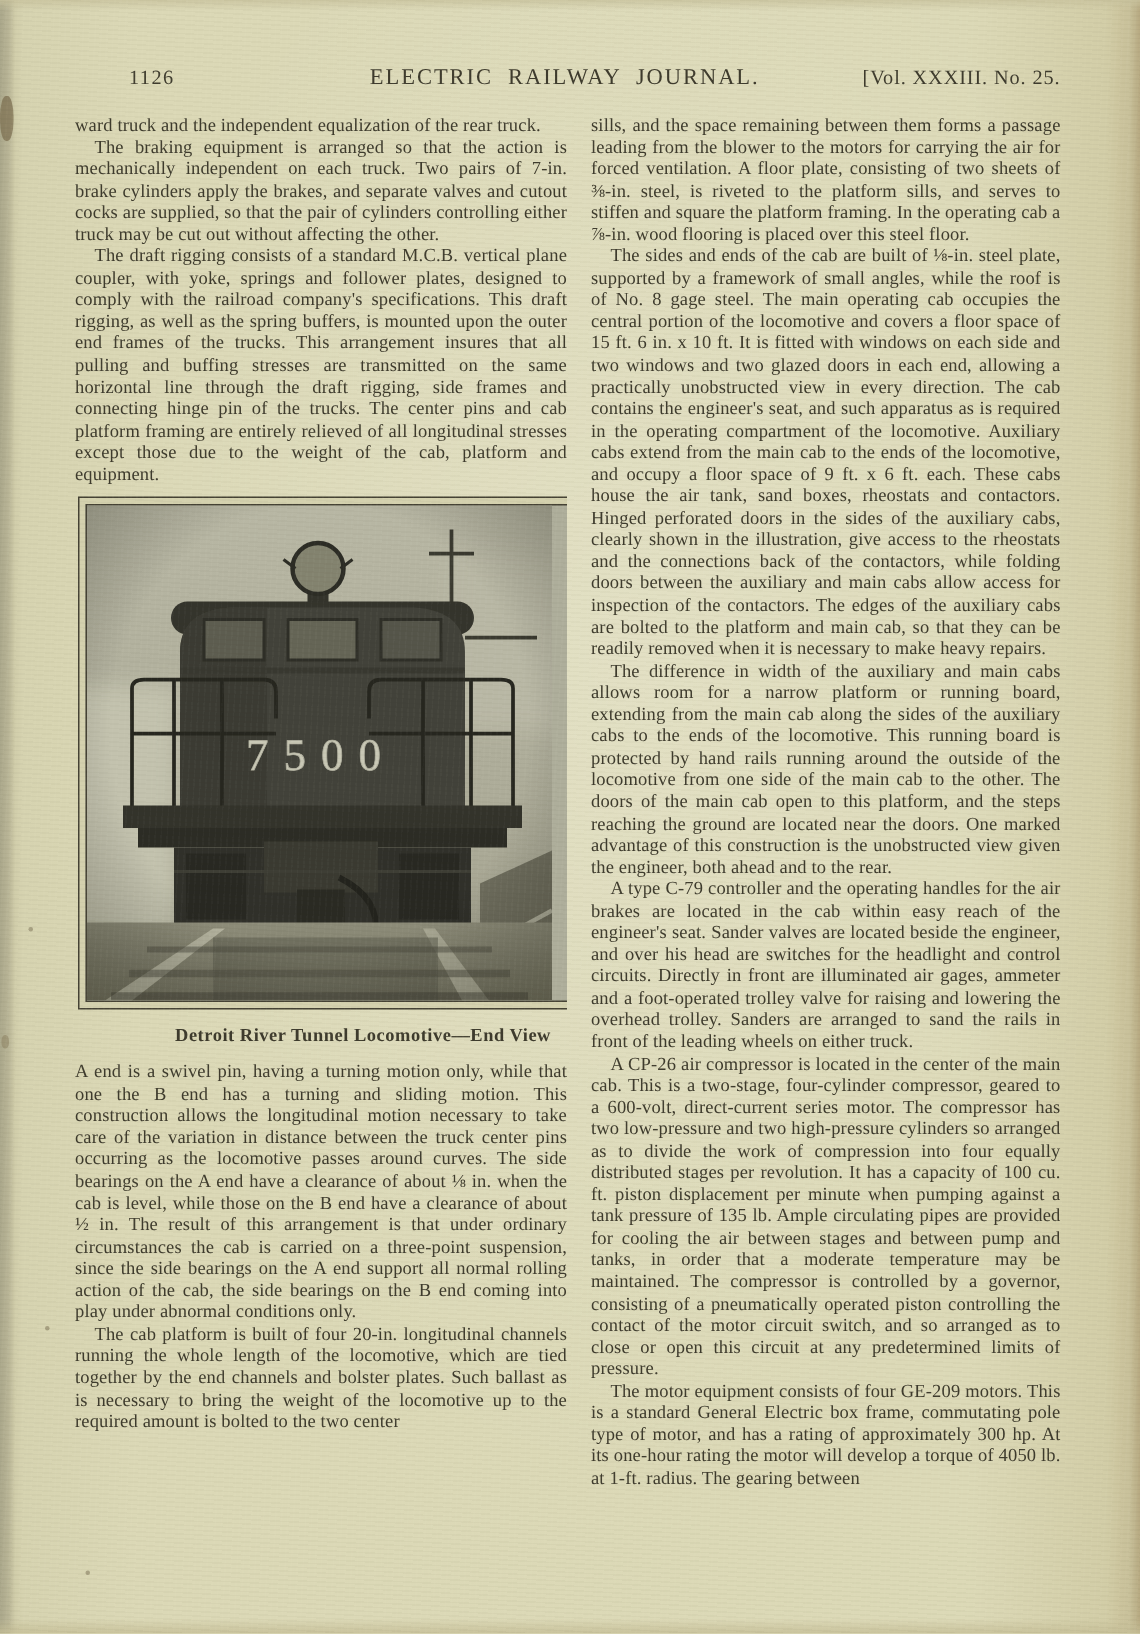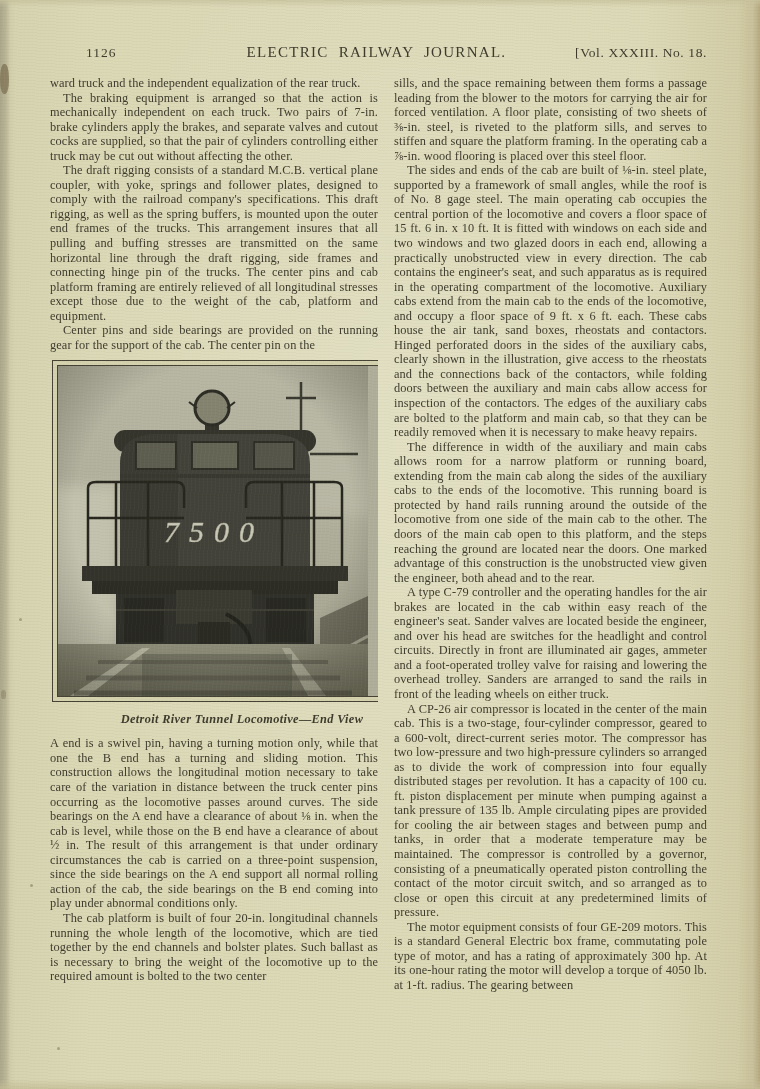--- a/index.html
+++ b/index.html
@@ -26,35 +26,35 @@
     background:linear-gradient(#c8c29d,rgba(200,194,157,0));opacity:.8;}
   .edge-bottom{position:absolute;left:0;bottom:0;width:100%;height:10px;
     background:linear-gradient(to top,#c4bd96,rgba(196,189,150,0));opacity:.8;}
   .blotch{position:absolute;border-radius:45%;}
   .blotch-a{left:0;top:64px;width:9px;height:30px;background:#7e7052;opacity:.75;}
   .blotch-b{left:1px;top:690px;width:5px;height:9px;background:#8a7d5e;opacity:.5;}
   .speck{position:absolute;width:3px;height:3px;border-radius:50%;background:#6d6248;opacity:.45;}
 
   header{
     position:absolute;left:62px;top:44px;width:645px;
-    display:flex;align-items:center;
+    display:flex;align-items:flex-start;
     font-size:13.5px;letter-spacing:.4px;
   }
   .page-num{width:130px;padding-left:24px;letter-spacing:1px;}
   .journal-title{flex:1;text-align:center;letter-spacing:1.3px;word-spacing:5px;font-variant:small-caps;font-size:15px;}
   .vol-info{width:170px;text-align:right;letter-spacing:.6px;}
 
   .col{position:absolute;top:76px;font-size:12.35px;line-height:14.55px;
     text-align:justify;letter-spacing:.1px;max-height:1002px;overflow:hidden;}
   .col-left{left:50px;width:328px;}
   .col-right{left:394px;width:313px;}
   .col p{margin:0;text-indent:13px;}
   .col p.noindent{text-indent:0;}
 
-  figure{margin:8px 0 9px 2px;width:380px;font-style:italic;}
+  figure{margin:8px 0 9px 2px;width:380px;}
   .photo-frame{border:1px solid #454234;padding:4px;background:#d4d1ae;}
   .photo-inner{border:1px solid #454234;line-height:0;background:#aeae9b;}
   figcaption{margin-top:10px;text-align:center;font-weight:bold;
     font-size:12.3px;letter-spacing:.35px;line-height:15px;}
 
   .grain-overlay{position:absolute;inset:0;pointer-events:none;opacity:.05;
     background:repeating-linear-gradient(3deg,rgba(60,55,30,.5) 0 1px,transparent 1px 3px),
                repeating-linear-gradient(93deg,rgba(255,255,240,.5) 0 1px,transparent 1px 4px);}
 </style>
 </head>
@@ -68,28 +68,27 @@
   <div class="edge-bottom"></div>
   <div class="blotch blotch-a"></div>
   <div class="blotch blotch-b"></div>
   <div class="speck" style="left:19px;top:618px;"></div>
   <div class="speck" style="left:30px;top:884px;"></div>
   <div class="speck" style="left:57px;top:1047px;"></div>
 
   <header>
     <span class="page-num">1126</span>
     <span class="journal-title">ELECTRIC RAILWAY JOURNAL.</span>
-    <span class="vol-info">[Vol. XXXIII. No. 18.</span>
+    <span class="vol-info">[Vol. XXXIII. No. 25.</span>
   </header>
 
   <div class="col col-left">
     <p class="noindent">ward truck and the independent equalization of the rear truck.</p>
     <p>The braking equipment is arranged so that the action is mechanically independent on each truck.  Two pairs of 7-in. brake cylinders apply the brakes, and separate valves and cutout cocks are supplied, so that the pair of cylinders controlling either truck may be cut out without affecting the other.</p>
     <p>The draft rigging consists of a standard M.C.B. vertical plane coupler, with yoke, springs and follower plates, designed to comply with the railroad company's specifications. This draft rigging, as well as the spring buffers, is mounted upon the outer end frames of the trucks.  This arrangement insures that all pulling and buffing stresses are transmitted on the same horizontal line through the draft rigging, side frames and connecting hinge pin of the trucks. The center pins and cab platform framing are entirely relieved of all longitudinal stresses except those due to the weight of the cab, platform and equipment.</p>
-    <p>Center pins and side bearings are provided on the running gear for the support of the cab.  The center pin on the</p>
 
     <figure>
       <div class="photo-frame">
         <div class="photo-inner">
           <svg width="310" height="330" viewBox="0 0 310 330">
             <defs>
               <linearGradient id="sky" x1="0" y1="0" x2="0" y2="1">
                 <stop offset="0" stop-color="#b8b7a4"></stop>
                 <stop offset="0.7" stop-color="#abaa97"></stop>
                 <stop offset="1" stop-color="#9f9e8b"></stop>

